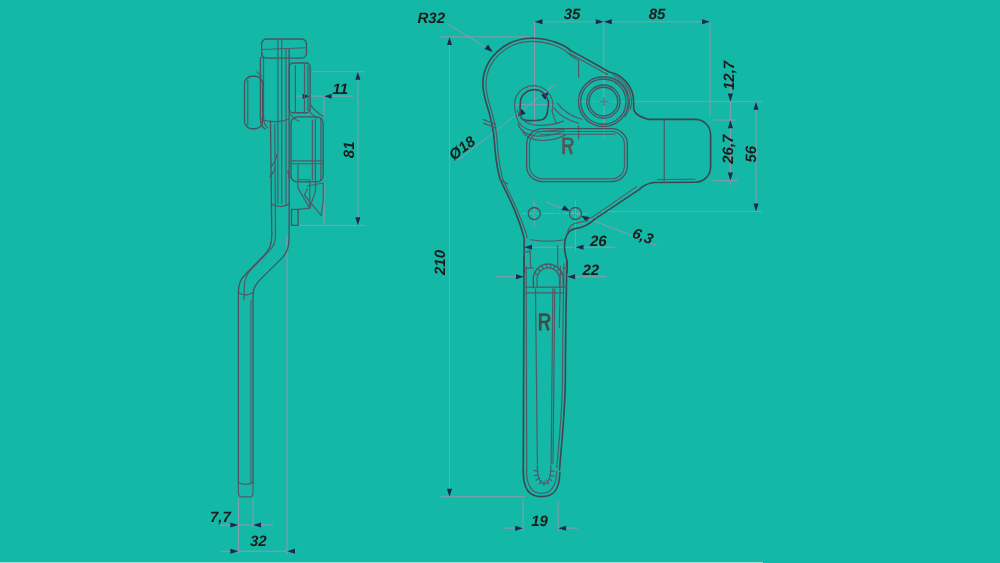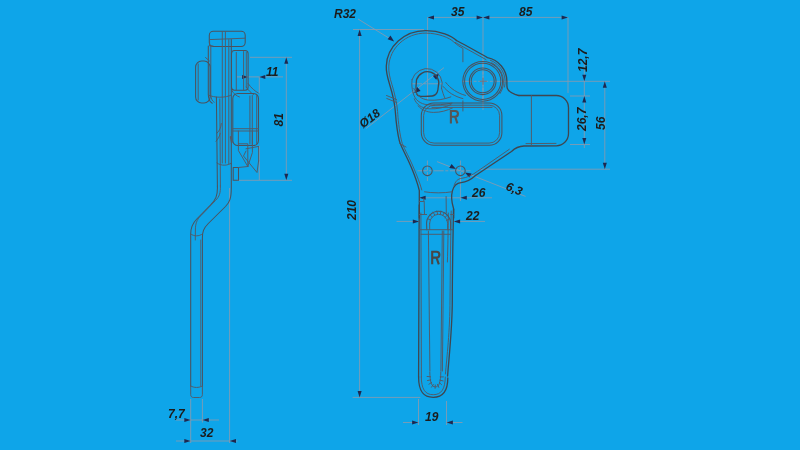--- a/index.html
+++ b/index.html
@@ -1,16 +1,16 @@
 <!DOCTYPE html>
 <html><head>
 <meta charset="utf-8">
 <style>
   html,body{margin:0;padding:0;background:#ffffff;}
-  .wrap{width:800px;height:450px;position:relative;overflow:hidden;background:#0ea5e9;}
+  .wrap{width:800px;height:450px;position:relative;overflow:hidden;background:#14b8a6;}
   svg{display:block;}
   text{font-family:"Liberation Sans",sans-serif;font-style:italic;font-weight:bold;fill:#1c1c1c;}
 </style>
 </head>
 <body>
 <div class="wrap">
 <svg width="800" height="450" viewBox="0 0 800 450">
 
   <g stroke="#9099ab" stroke-width="0.8" fill="none">
 

